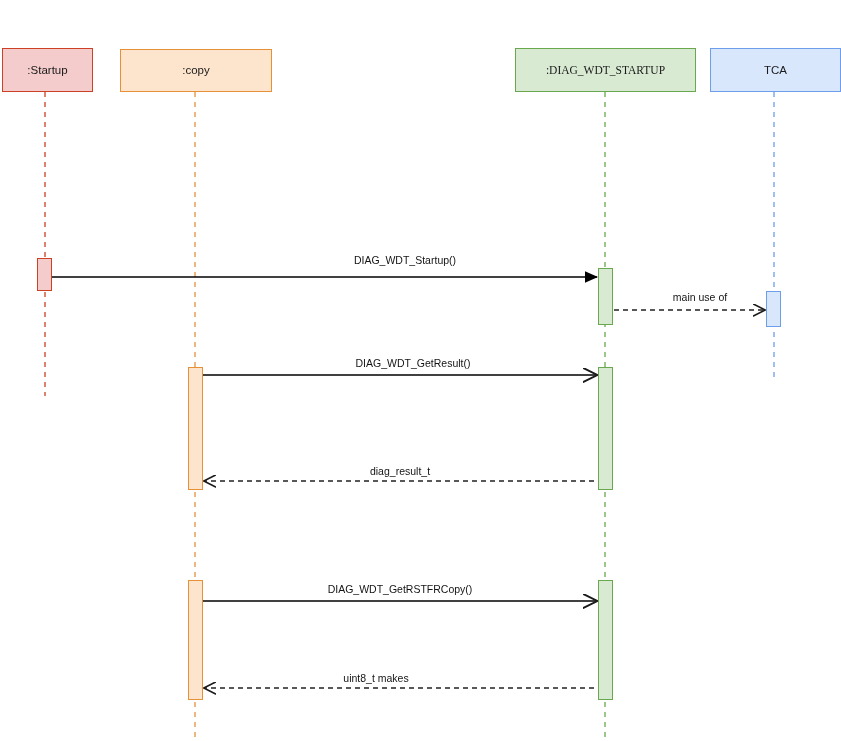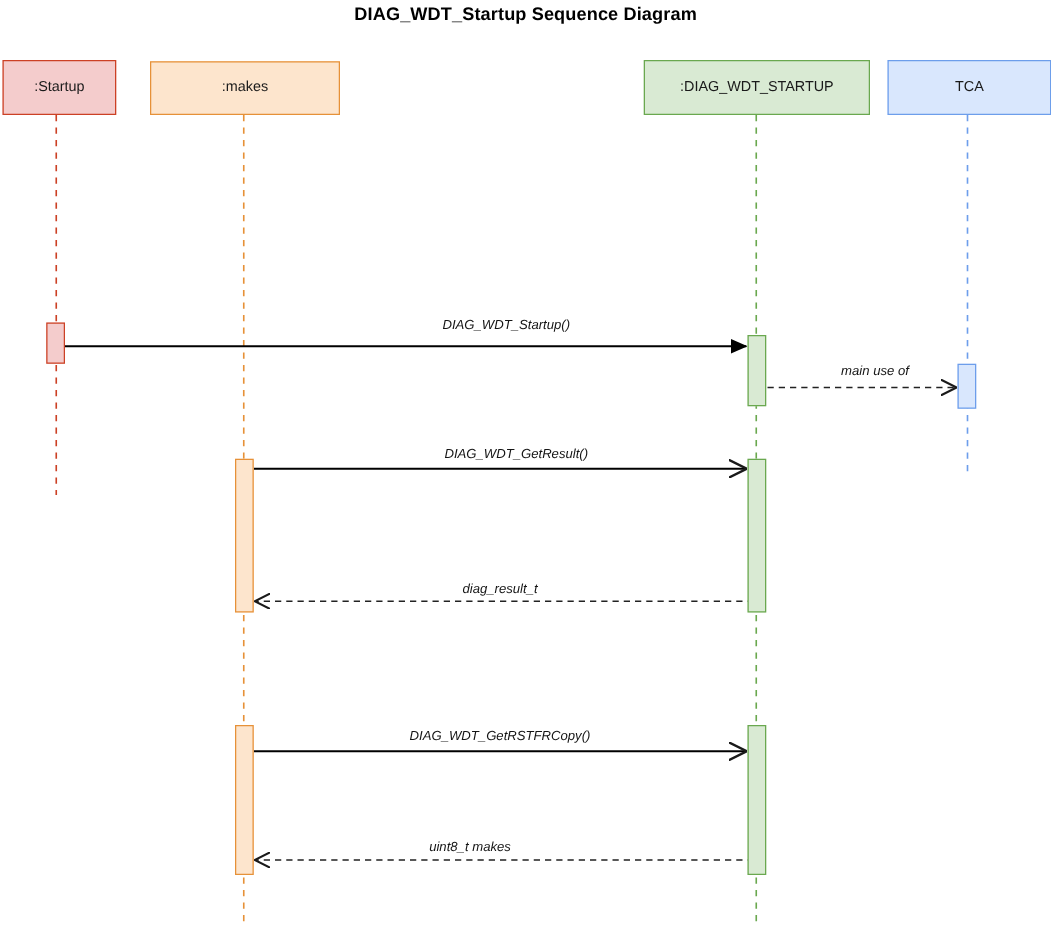--- a/index.html
+++ b/index.html
@@ -53,35 +53,33 @@
     line-height: 1.1;
     pointer-events: none;
   }
   .msg-label {
     position: absolute;
     font-size: 10.5px;
     color: #141414;
     white-space: nowrap;
     transform: translateX(-50%);
     text-align: left;
-    font-style: italic;
   }
   .activation {
     position: absolute;
     box-sizing: border-box;
     border-style: solid;
     border-width: 1.2px;
   }
 </style>
 </head>
 <body>
 
 <div id="canvas">
 
-  <div id="diagram-title">DIAG_WDT_Startup Sequence Diagram</div>
 
   <svg class="layer" id="lines-layer" viewBox="0 0 841 741" xmlns="http://www.w3.org/2000/svg">
     <defs>
       <marker id="arrow-filled" viewBox="0 0 10 10" refX="9.2" refY="5" markerWidth="9" markerHeight="9" orient="auto-start-reverse">
         <path d="M 0 0.6 L 10 5 L 0 9.4 z" fill="#000000"></path>
       </marker>
       <marker id="arrow-open" viewBox="0 0 10 10" refX="9.4" refY="5" markerWidth="10" markerHeight="10" orient="auto-start-reverse">
         <path d="M 0.4 0.4 L 9.6 5 L 0.4 9.6" fill="none" stroke="#1a1a1a" stroke-width="1.3" stroke-linecap="round" stroke-linejoin="miter"></path>
       </marker>
     </defs>
@@ -99,23 +97,23 @@
         <line x1="203" x2="597" y1="601" y2="601" stroke="#000000" stroke-width="1.5" marker-end="url(#arrow-open)"></line>
         <line x1="612" x2="204" y1="688" y2="688" stroke="#222222" stroke-width="1.3" stroke-dasharray="5,4" marker-end="url(#arrow-open)"></line>
       </g>
   </svg>
 
   <div id="participants-group">
       <div class="participant-box" style="left: 2px; top: 48px; width: 91px; height: 44px; background: rgb(244, 204, 204); border-color: rgb(204, 65, 37);">
         <span class="participant-label">:Startup</span>
       </div>
       <div class="participant-box" style="left: 120px; top: 49px; width: 152px; height: 43px; background: rgb(253, 229, 205); border-color: rgb(230, 145, 56);">
-        <span class="participant-label">:makes</span>
+        <span class="participant-label">:copy</span>
       </div>
-      <div class="participant-box" style="left: 515px; top: 48px; width: 181px; height: 44px; background: rgb(217, 234, 211); border-color: rgb(106, 168, 79);">
+      <div class="participant-box" style="left: 515px; top: 48px; width: 181px; height: 44px; background: rgb(217, 234, 211); border-color: rgb(106, 168, 79); font-family: Liberation Serif, serif;">
         <span class="participant-label">:DIAG_WDT_STARTUP</span>
       </div>
       <div class="participant-box" style="left: 710px; top: 48px; width: 131px; height: 44px; background: rgb(217, 231, 253); border-color: rgb(109, 158, 235);">
         <span class="participant-label">TCA</span>
       </div>
     </div>
 
   <div id="activations-group">
       <div class="activation" style="left: 37px; top: 258px; width: 15px; height: 33px; background: rgb(244, 204, 204); border-color: rgb(204, 65, 37);"></div>
       <div class="activation" style="left: 598px; top: 268px; width: 15px; height: 57px; background: rgb(217, 234, 211); border-color: rgb(106, 168, 79);"></div>

